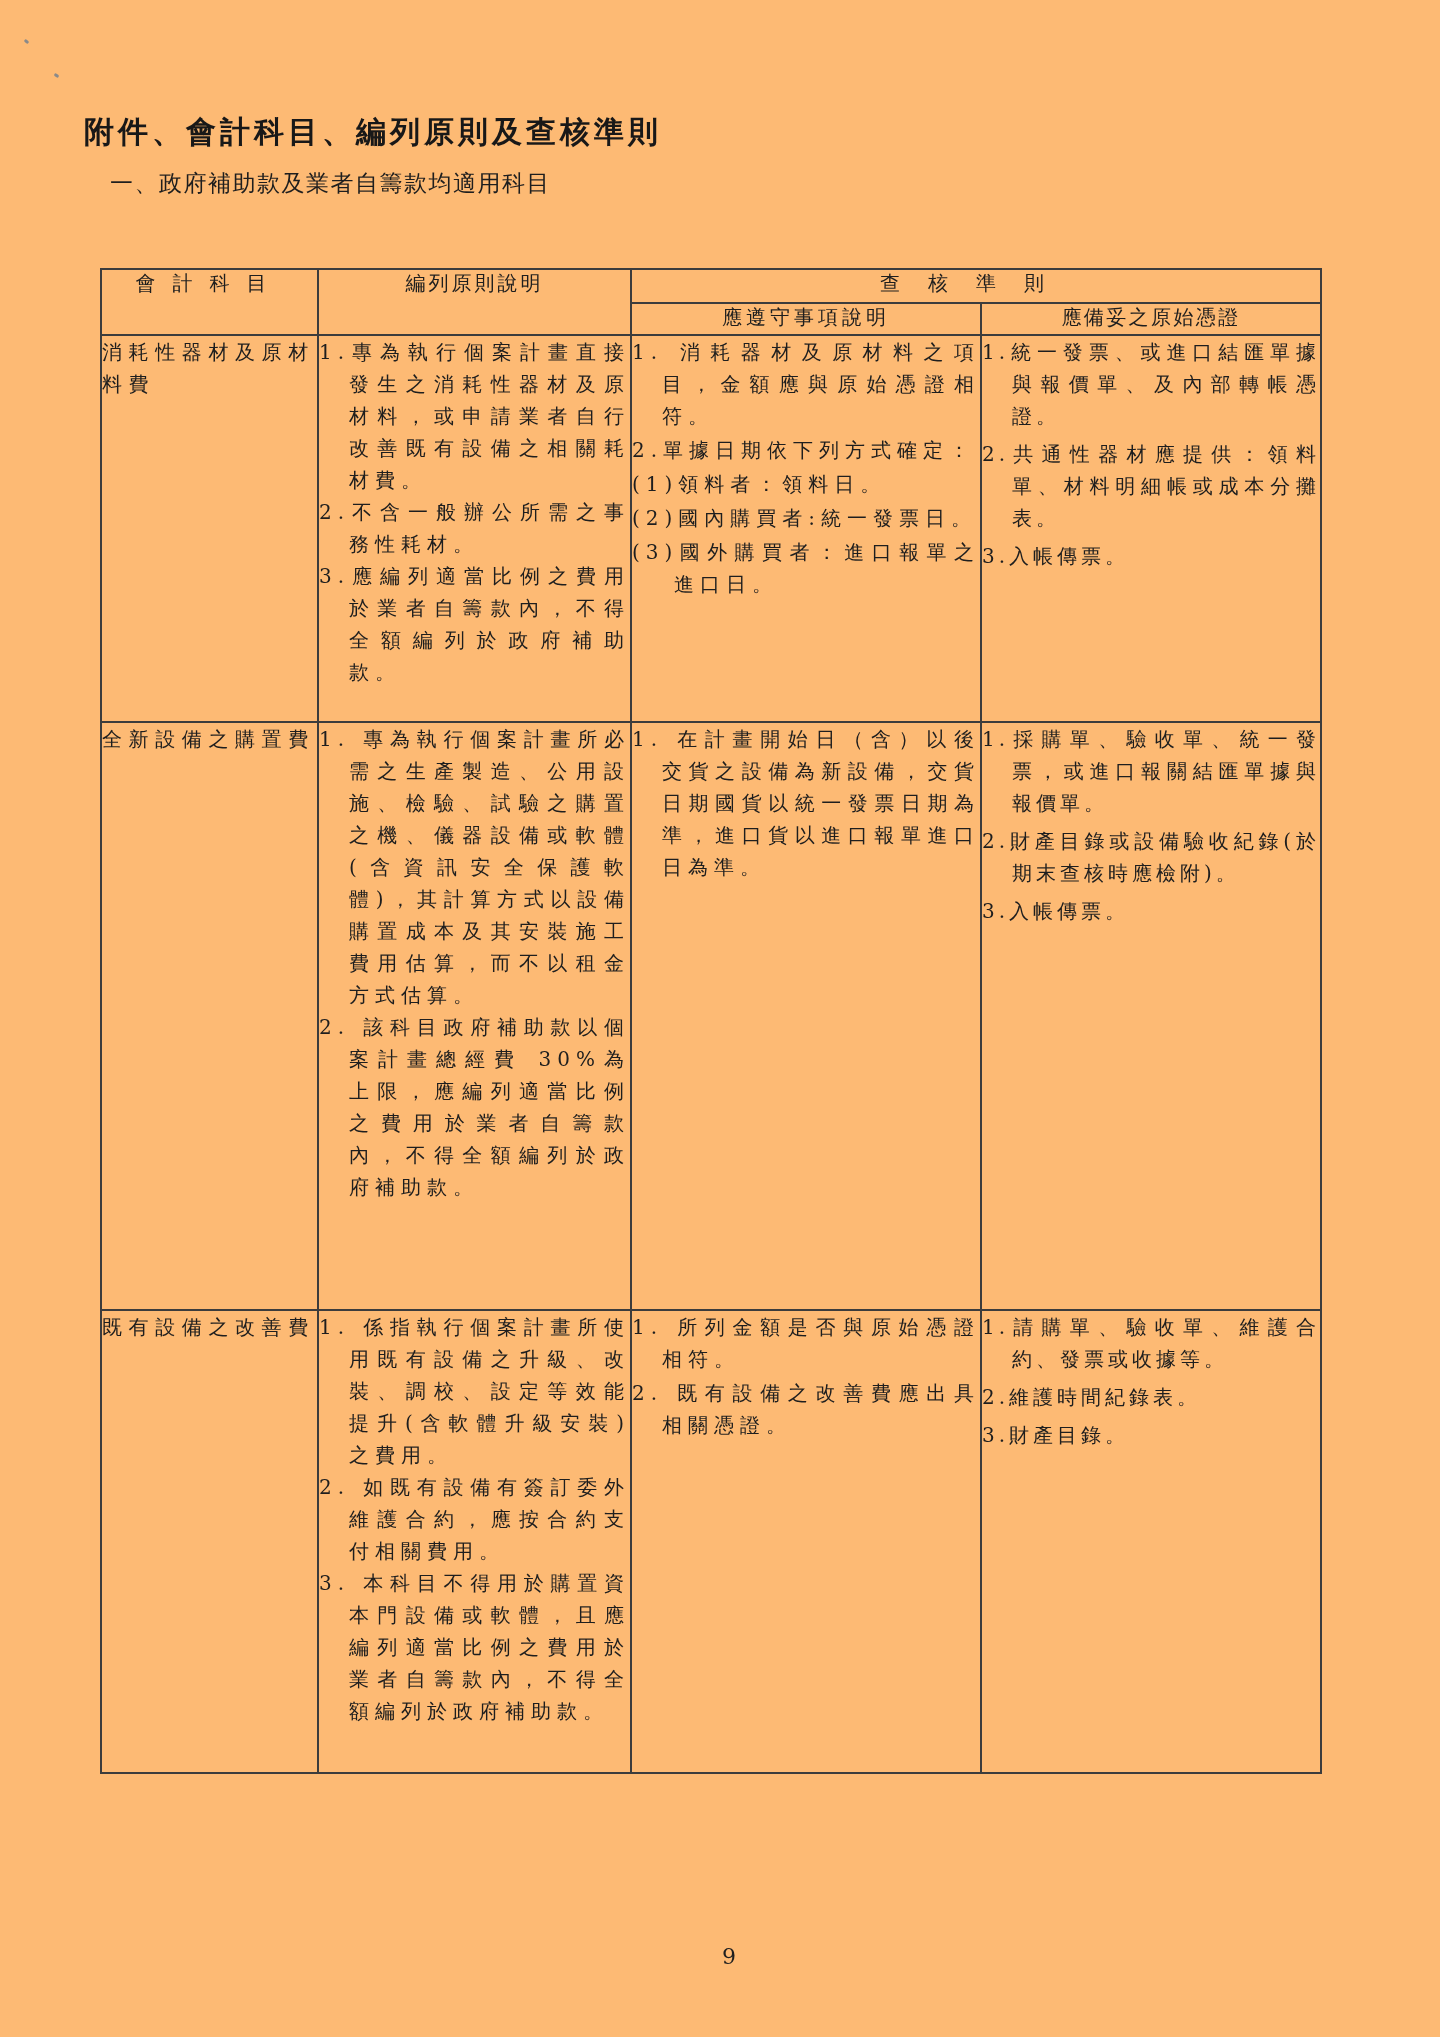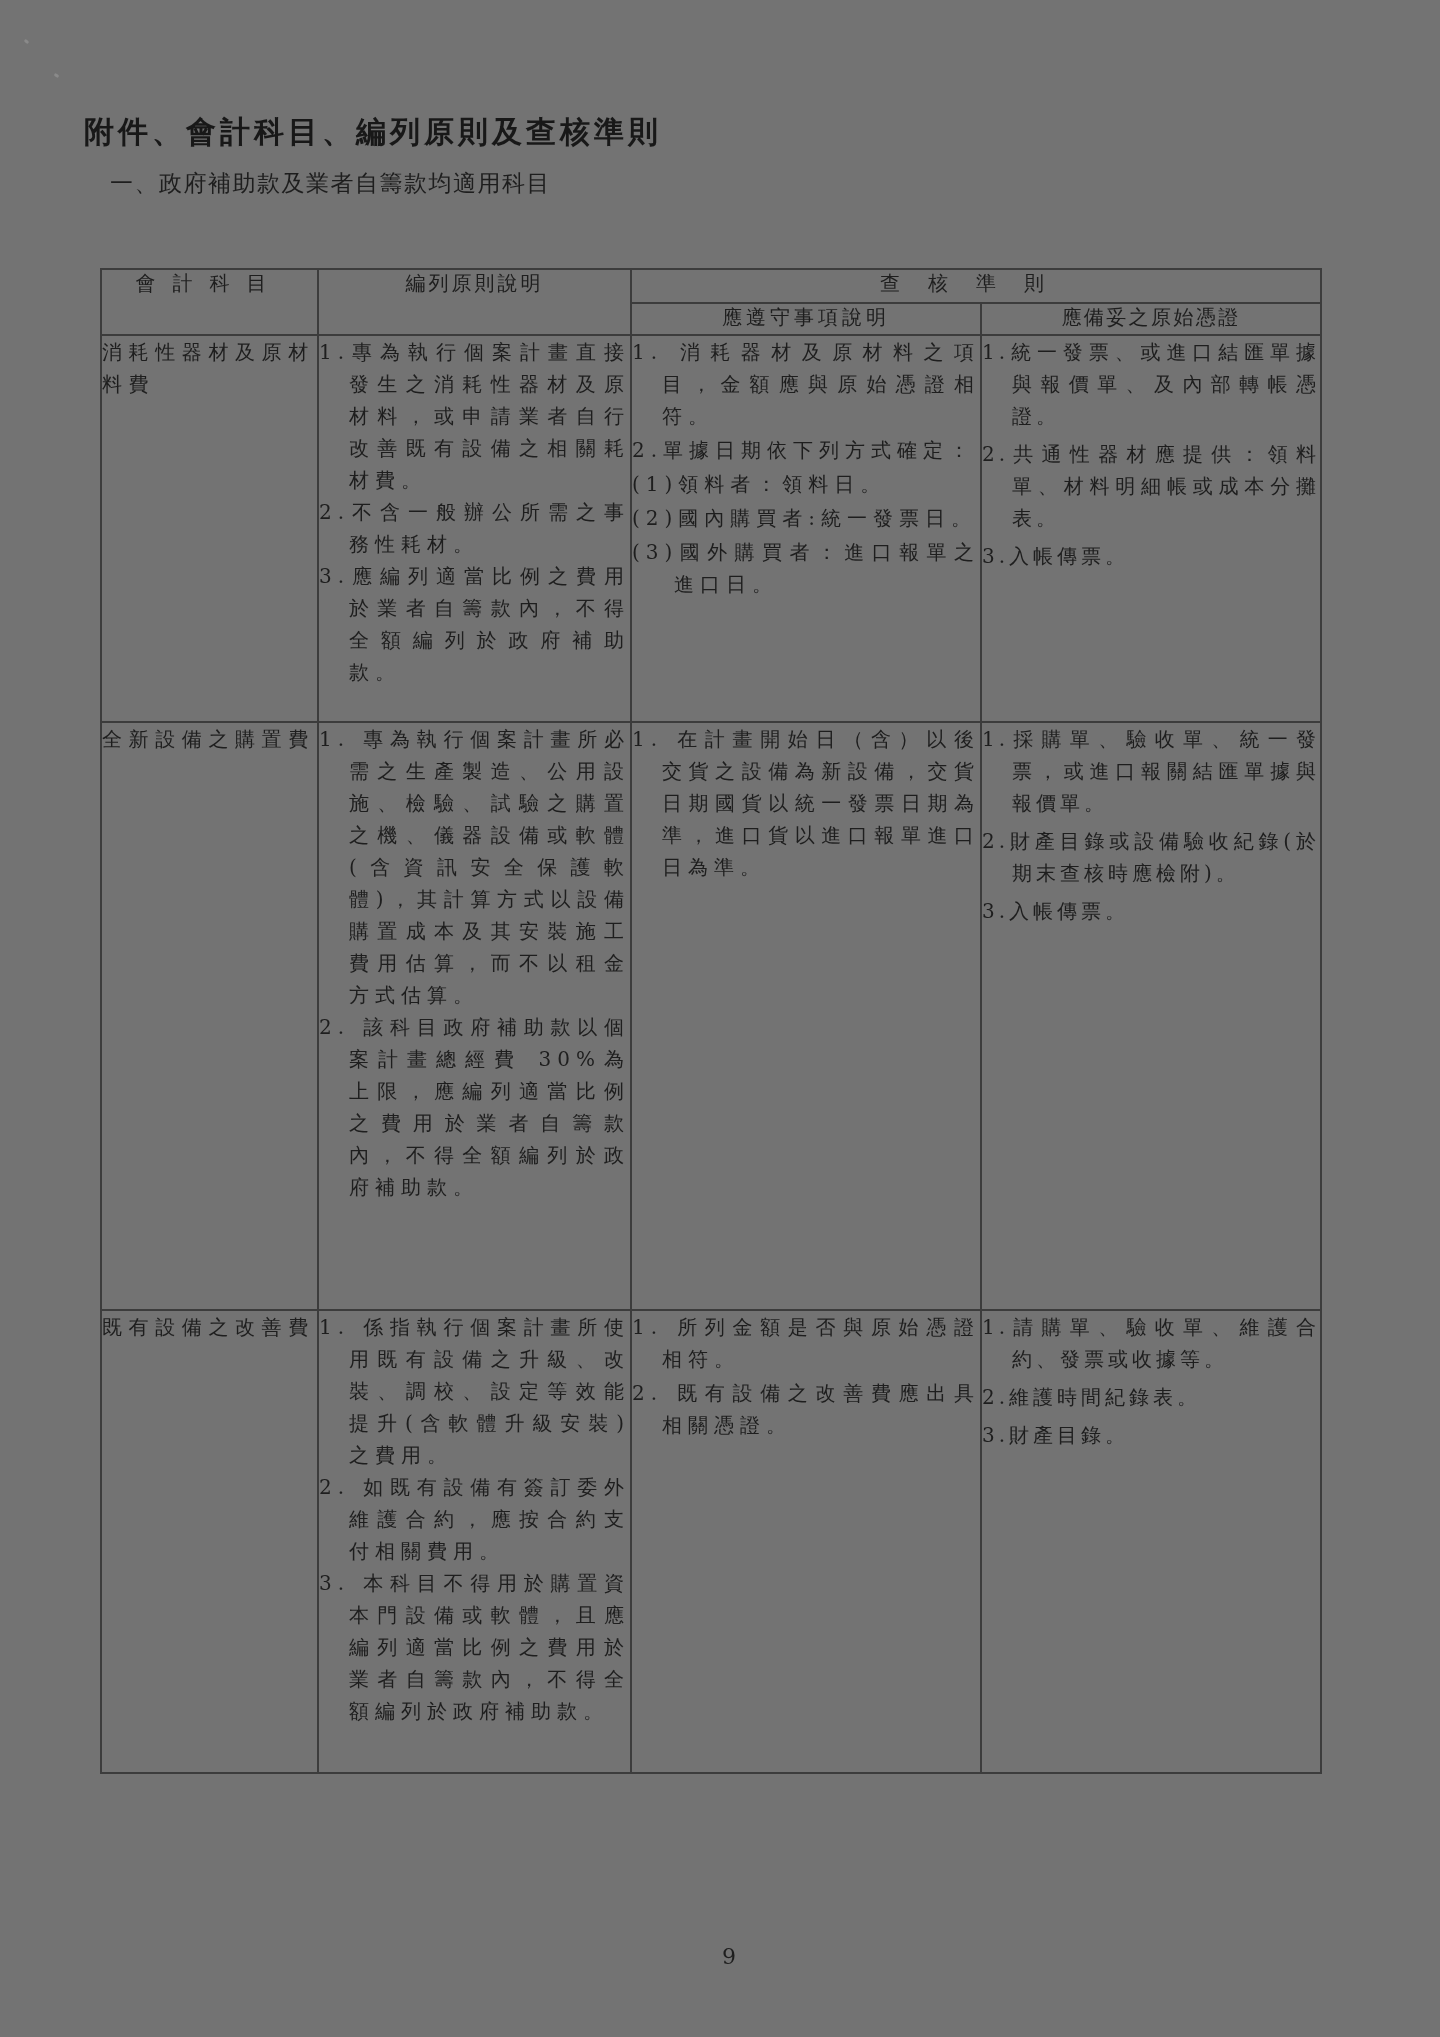--- a/index.html
+++ b/index.html
@@ -1,20 +1,20 @@
 <!DOCTYPE html>
 <html lang="zh-Hant"><head>
 <meta charset="utf-8">
 <style>
   html,body{margin:0;padding:0;background:#e8e8e8;}
   .page{
     position:relative;
     width:1440px;height:2037px;
     margin:0 auto;
-    background:#737373;
+    background:#fdba74;
     font-family:"DejaVu Serif","Liberation Serif",serif;
     color:#1e1e1e;
     overflow:hidden;
   }
   .doc-title{
     position:absolute;left:84px;top:112px;
     margin:0;
     font-size:30px;font-weight:700;
     letter-spacing:4px;
     color:#181818;

